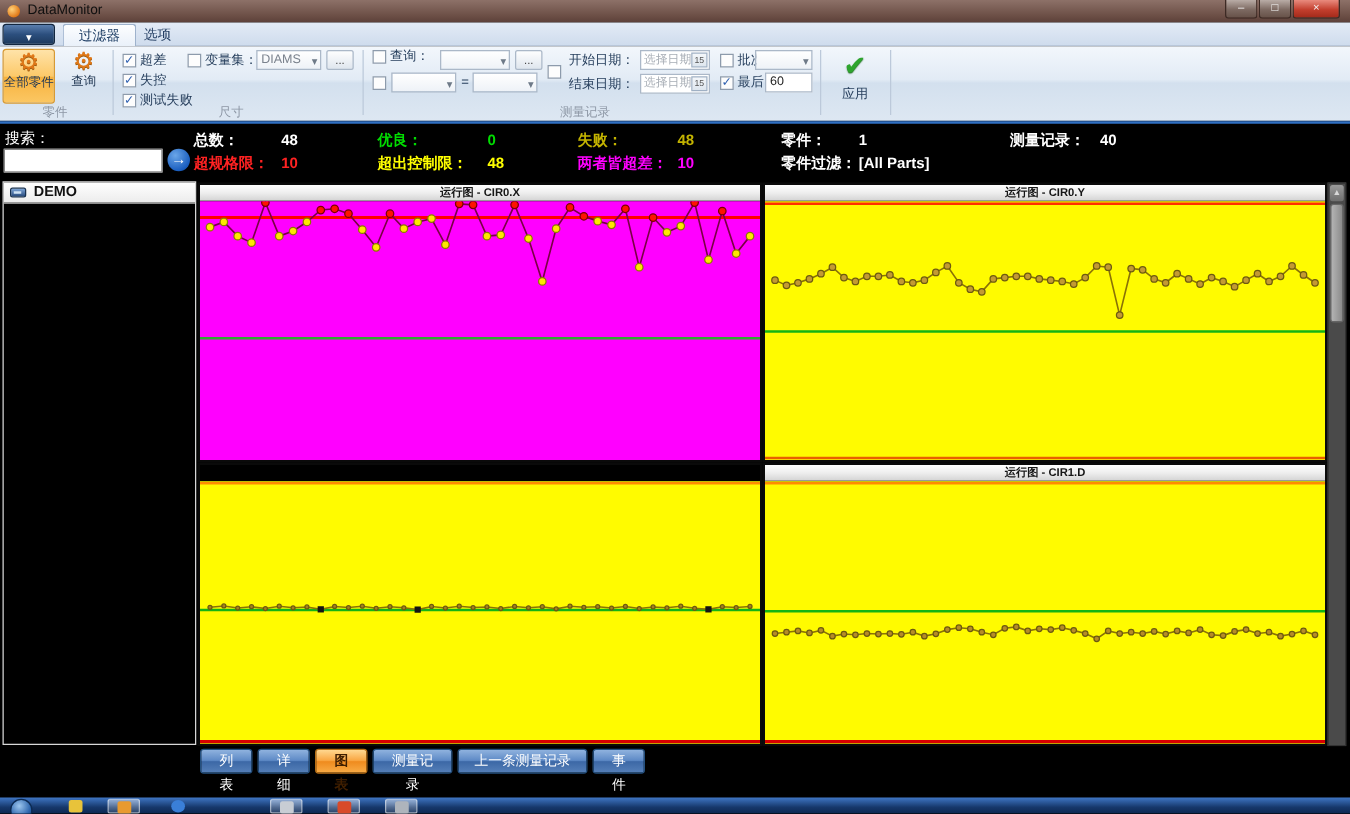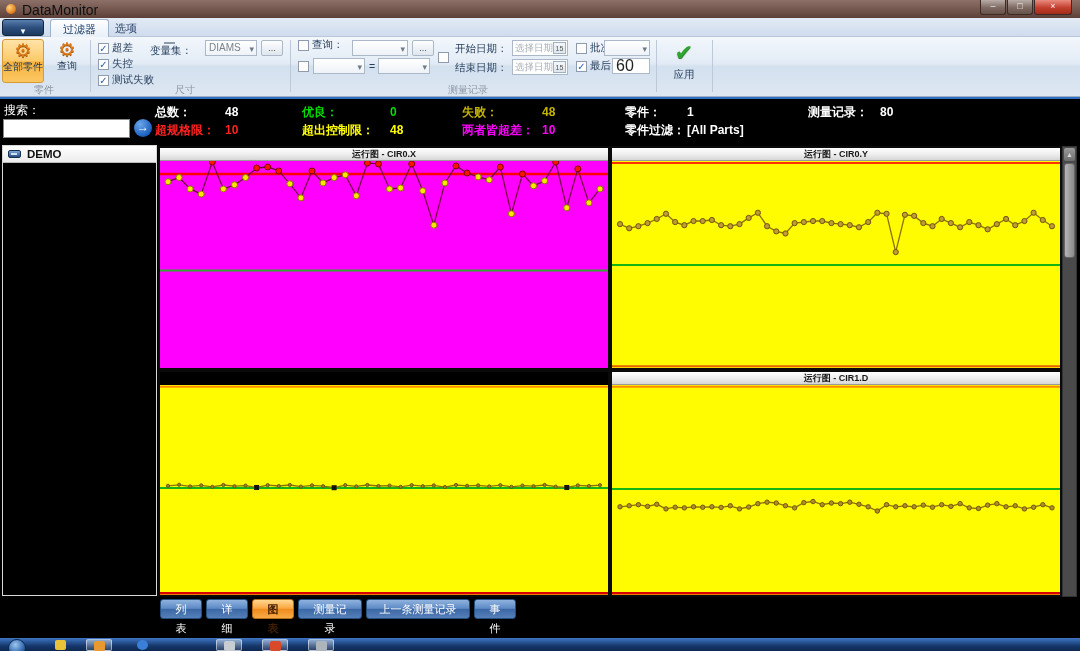--- a/index.html
+++ b/index.html
@@ -4,21 +4,21 @@
 <style>
   html,body{margin:0;padding:0;background:#000;}
   *{box-sizing:border-box;font-family:"Liberation Sans","DejaVu Sans",sans-serif;}
   #app{position:relative;width:1080px;height:651px;overflow:hidden;background:#000;}
 
   
   #titlebar{position:absolute;left:0;top:0;width:1080px;height:18px;
     background:linear-gradient(#8d7168,#6c4f46 70%,#5c4039);color:#111;}
   #titlebar .app-icon{position:absolute;left:6px;top:4px;width:10px;height:10px;border-radius:50%;
     background:radial-gradient(circle at 35% 35%,#ffd27a,#e07818 70%,#9a4a00);}
-  #titlebar .title{position:absolute;left:22px;top:2px;font-size:14px;color:#0f0f0f;}
+  #titlebar .title{position:absolute;left:22px;top:2px;font-size:11px;color:#0f0f0f;}
   .win-controls{position:absolute;right:8px;top:0;height:15px;display:flex;}
   .win-btn{width:26px;height:15px;border:1px solid #3c2a24;border-top:none;color:#f5f5f5;
     font-size:9px;line-height:13px;text-align:center;
     background:linear-gradient(#b9aca6,#7d6a62 55%,#675249);border-radius:0 0 3px 3px;margin-left:1px;}
   .win-btn.close{width:38px;background:linear-gradient(#e98b7e,#c33f2e 55%,#a42a1a);}
 
   
   #tabrow{position:absolute;left:0;top:18px;width:1080px;height:19px;
     background:linear-gradient(#e3ebf6,#cfdced);border-bottom:1px solid #b9c7da;}
   .appmenu{position:absolute;left:2px;top:1px;width:42px;height:17px;border-radius:3px;
@@ -46,21 +46,21 @@
   .dd{position:absolute;height:16px;border:1px solid #abb8c8;background:linear-gradient(#fff,#eef2f7);
     font-size:10px;color:#7a828d;line-height:14px;padding:0 3px;}
   .dd .ddarrow{position:absolute;right:2px;top:1px;color:#6e7a88;font-size:9px;}
   .minibtn{position:absolute;height:16px;width:22px;border:1px solid #abb8c8;border-radius:2px;
     background:linear-gradient(#fefefe,#dfe6ee);font-size:9px;color:#444;text-align:center;line-height:14px;}
   .rlabel{position:absolute;font-size:10.5px;color:#28405e;height:14px;line-height:14px;}
   .datefield{position:absolute;width:56px;height:16px;border:1px solid #abb8c8;background:#fff;
     font-size:9.5px;color:#a8aeb6;line-height:14px;padding:0 2px;}
   .datefield .cal{position:absolute;right:1px;top:1px;width:13px;height:12px;border:1px solid #9fb0c4;
     background:linear-gradient(#f4f7fa,#dee6ee);font-size:7px;color:#555;text-align:center;line-height:11px;}
-  .textinput{position:absolute;height:16px;border:1px solid #abb8c8;background:#fff;font-size:16px;
+  .textinput{position:absolute;height:16px;border:1px solid #abb8c8;background:#fff;font-size:10px;
     color:#222;line-height:14px;padding:0 3px;}
   .applycheck{position:absolute;left:664px;top:3px;width:40px;text-align:center;font-size:22px;line-height:26px;
     color:#2ea52e;text-shadow:0 1px 1px #1a6a1a;}
   .applylabel{position:absolute;left:664px;top:31px;width:40px;text-align:center;font-size:10.5px;color:#28405e;}
 
   
   #statsbar{position:absolute;left:0;top:97px;width:1080px;height:47px;background:#000;border-top:2px solid #2f6fc2;}
   #statsbar .search-label{position:absolute;left:4px;top:3px;color:#fff;font-size:12px;}
   #statsbar input.search{position:absolute;left:3px;top:20px;width:127px;height:19px;border:1px solid #888;background:#fff;font-size:11px;}
   .go-btn{position:absolute;left:134px;top:20px;width:18px;height:18px;border-radius:50%;
@@ -163,21 +163,21 @@
       <span>超差</span>
     </div>
     <div class="cbrow" style="left:98px;top:21px;">
       <span class="cbox">✓</span>
       <span>失控</span>
     </div>
     <div class="cbrow" style="left:98px;top:37px;">
       <span class="cbox">✓</span>
       <span>测试失败</span>
     </div>
-    <div class="cbrow" style="left:150px;top:5px;flex-direction:column;">
+    <div class="cbrow" style="left:150px;top:5px;">
       <span class="cbox"></span>
       <span>变量集：</span>
     </div>
     <div class="dd" style="left:205px;top:3px;width:52px;">
       <span>DIAMS</span>
       <span class="ddarrow">▾</span>
     </div>
     <div class="minibtn" style="left:261px;top:3px;">...</div>
     <div class="grplabel" style="left:125px;">尺寸</div>
     <div class="gdiv" style="left:290px;"></div>
@@ -274,21 +274,21 @@
         <span class="sv" style="color: rgb(255, 255, 255);">1</span>
       </div>
       <div class="stat-item">
         <span class="sl" style="width: 62px; color: rgb(255, 255, 255); font-family: Liberation Mono, monospace;">零件过滤：</span>
         <span class="sv" style="color: rgb(255, 255, 255);">[All Parts]</span>
       </div>
     </div>
     <div class="stat-col" style="left:808px;">
       <div class="stat-item">
         <span class="sl" style="width: 72px; color: rgb(255, 255, 255);">测量记录：</span>
-        <span class="sv" style="color: rgb(255, 255, 255);">80</span>
+        <span class="sv" style="color: rgb(255, 255, 255);">40</span>
       </div>
     </div>
   </div>
 
   <div id="sidebar">
     <div class="side-item">
       <span class="doc-icon"></span>
       <span>DEMO</span>
     </div>
   </div>

